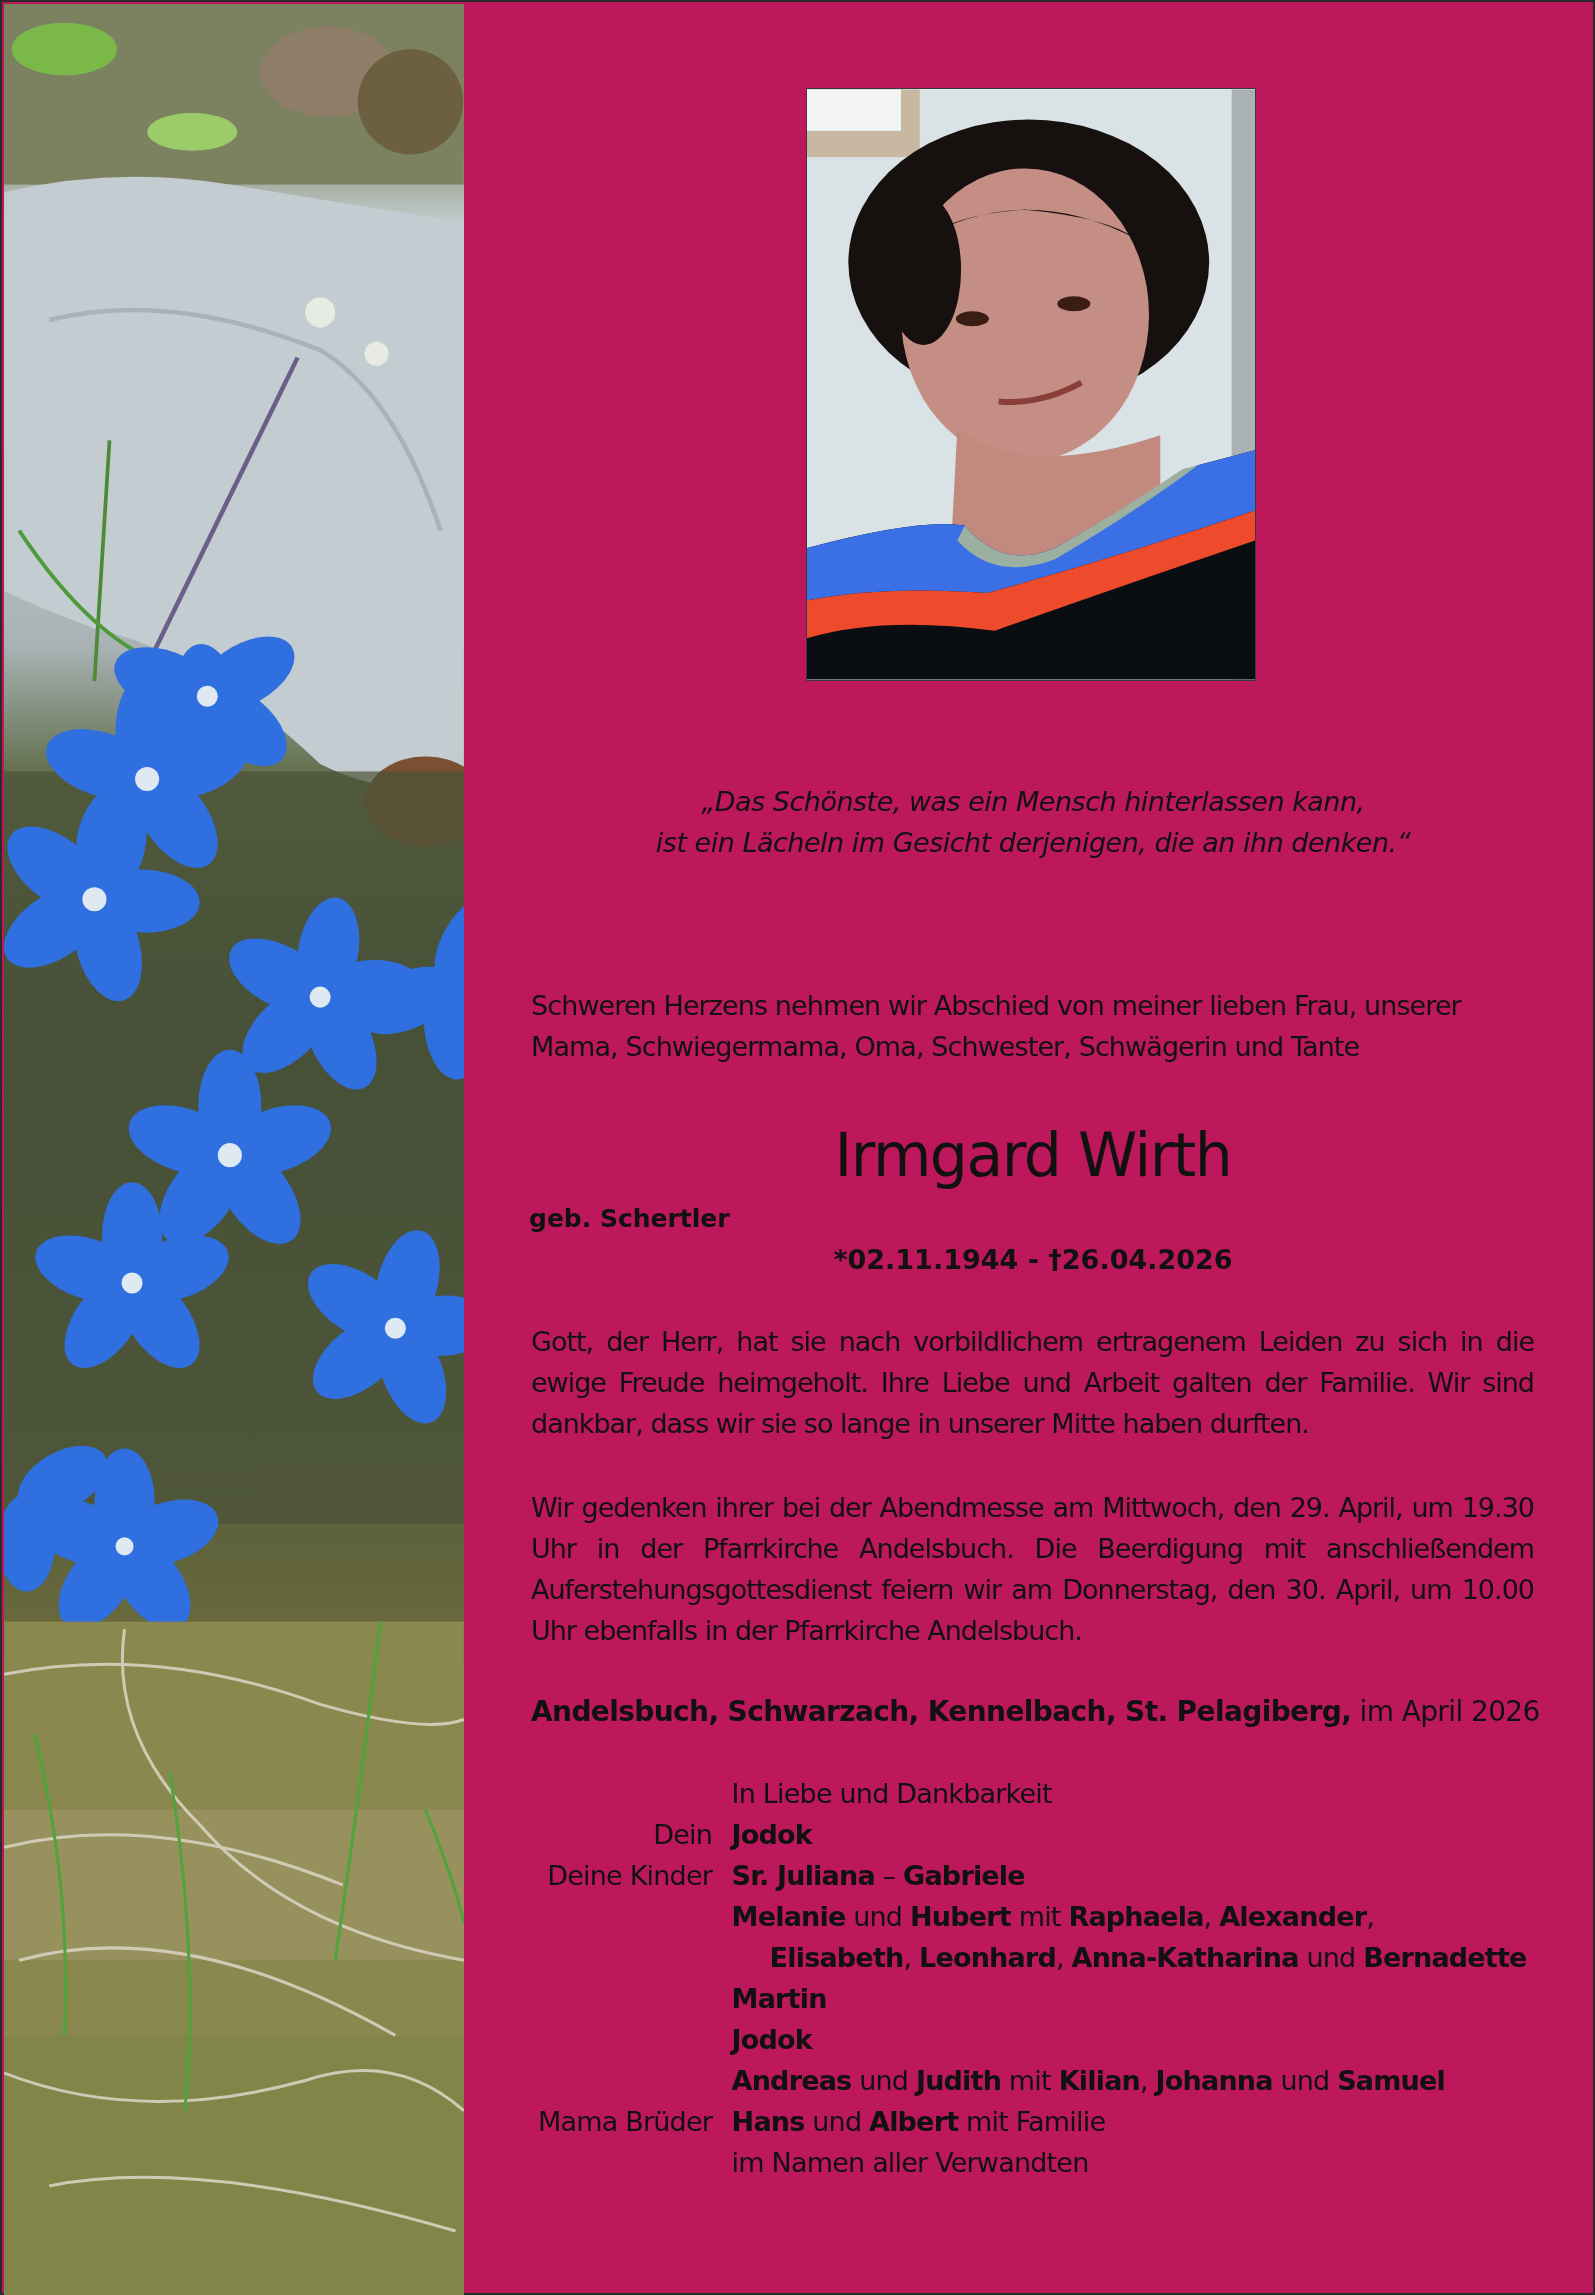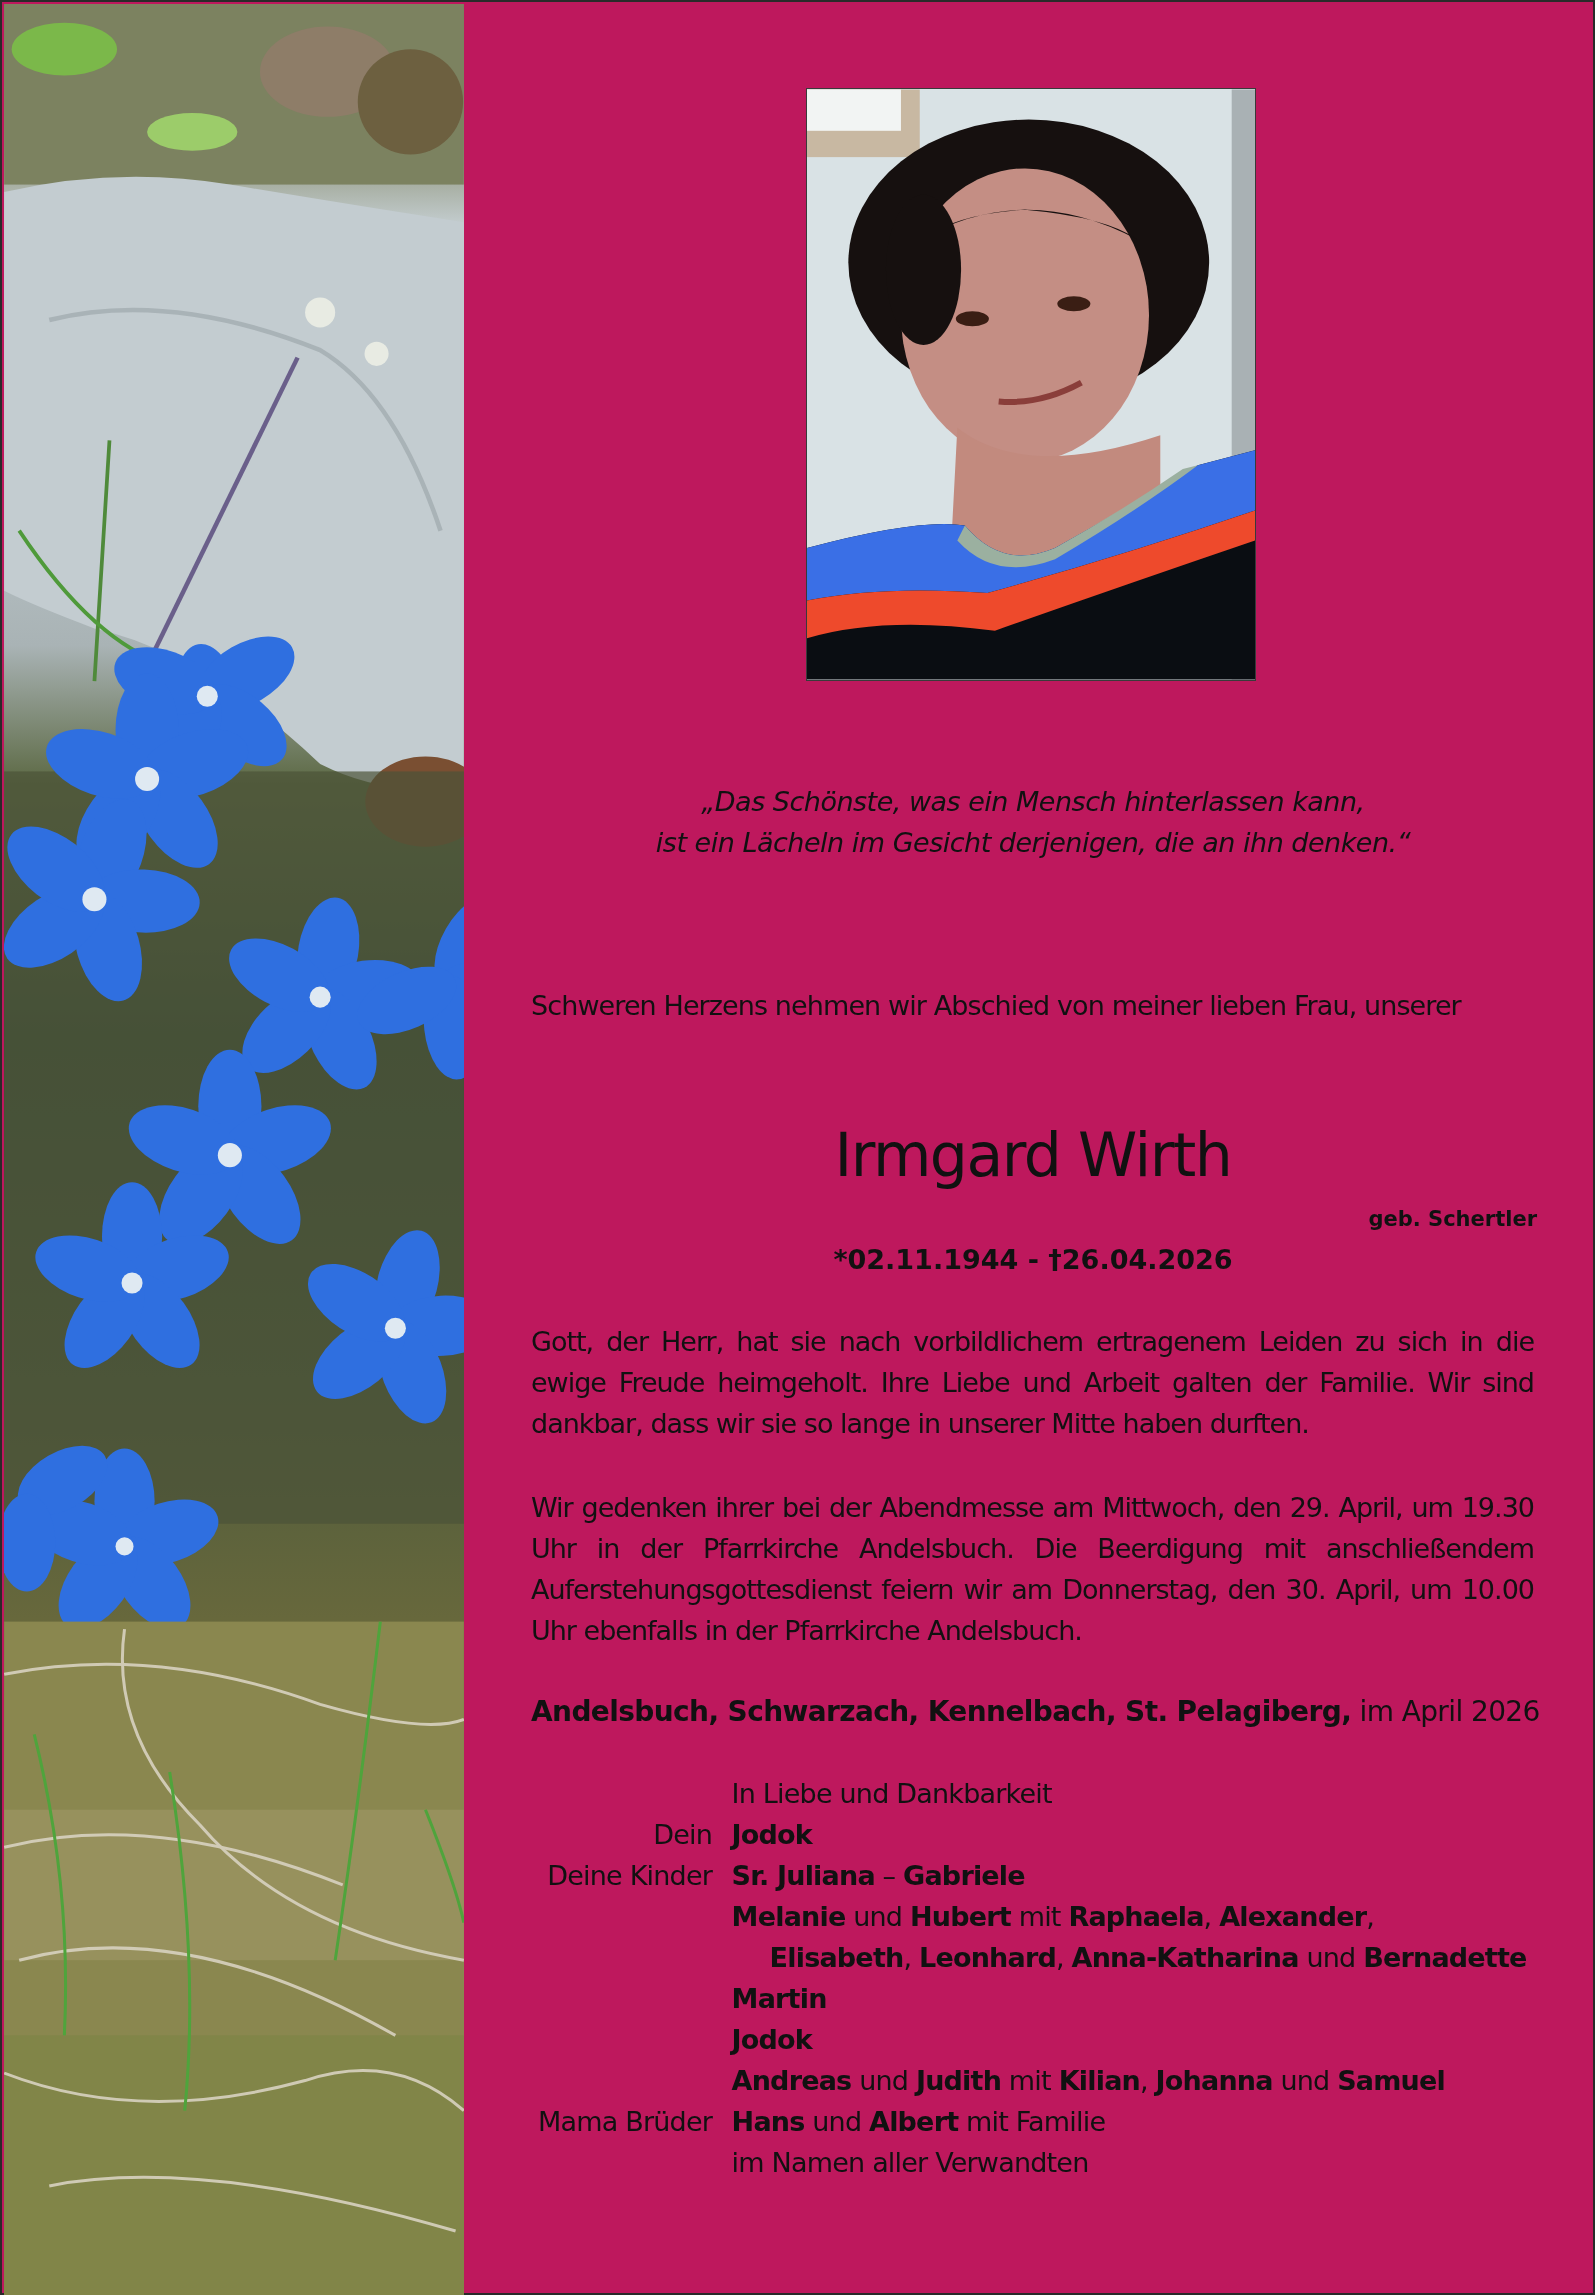--- a/index.html
+++ b/index.html
@@ -15,22 +15,22 @@
   .photo { position: absolute; left: 804px; top: 86px; width: 448px; height: 591px;
            border: 1.5px solid #3a3a3a; overflow: hidden; background: #dfe7ea; }
   .photo svg { display: block; }
   
   .quote { position: absolute; left: 527px; width: 1008px; text-align: center; font-style: italic;
            font-size: 27px; line-height: 41px; top: 779px; letter-spacing: -0.5px; }
   .intro { position: absolute; left: 529px; width: 1004px; top: 983px; font-size: 27px; line-height: 41px;
            letter-spacing: -0.9px; }
   .name { position: absolute; left: 527px; width: 1008px; text-align: center; top: 1116px;
           font-size: 60px; line-height: 75px; letter-spacing: -1.5px; }
-  .maiden { position: absolute; left: 527px; width: 1008px; text-align: right; top: 1198px;
-            font-size: 21px; font-weight: bold; line-height: 38px; }
+  .maiden { position: absolute; left: 527px; width: 1008px; text-align: left; top: 1198px;
+            font-size: 25px; font-weight: bold; line-height: 38px; }
   .dates { position: absolute; left: 527px; width: 1008px; text-align: center; top: 1238px;
            font-size: 27px; font-weight: bold; line-height: 39px; }
   .para { position: absolute; left: 529px; width: 1003px; font-size: 27px; line-height: 41px;
           text-align: justify; letter-spacing: -1px; }
   .para.p1 { top: 1319px; }
   .para.p2 { top: 1485px; }
   .places { position: absolute; left: 529px; top: 1689px; font-size: 28px; line-height: 41px; letter-spacing: -0.6px; white-space: nowrap; text-align: right; }
   .places b { font-weight: bold; }
   .family { position: absolute; left: 529px; top: 1771px; width: 1008px; font-size: 27px; letter-spacing: -0.8px; }
   .frow { display: flex; height: 41px; line-height: 41px; white-space: nowrap; }
@@ -191,20 +191,21 @@
     </svg>
   </div>
 
   <div class="quote">
     <div>„Das Schönste, was ein Mensch hinterlassen kann,</div>
     <div>ist ein Lächeln im Gesicht derjenigen, die an ihn denken.“</div>
   </div>
 
   <div class="intro">
     <div>Schweren Herzens nehmen wir Abschied von meiner lieben Frau, unserer</div>
+    <div>Mama, Schwiegermama, Oma, Schwester, Schwägerin und Tante</div>
   </div>
 
   <div class="name">Irmgard Wirth</div>
   <div class="maiden">geb. Schertler</div>
   <div class="dates">*02.11.1944 - †26.04.2026</div>
 
   <div class="para p1">Gott, der Herr, hat sie nach vorbildlichem ertragenem Leiden zu sich in die ewige Freude heimgeholt. Ihre Liebe und Arbeit galten der Familie. Wir sind dankbar, dass wir sie so lange in unserer Mitte haben durften.</div>
   <div class="para p2">Wir gedenken ihrer bei der Abendmesse am Mittwoch, den 29. April, um 19.30 Uhr in der Pfarrkirche Andelsbuch. Die Beerdigung mit anschließendem Auferstehungsgottesdienst feiern wir am Donnerstag, den 30. April, um 10.00 Uhr ebenfalls in der Pfarrkirche Andelsbuch.</div>
 
   <div class="places">

